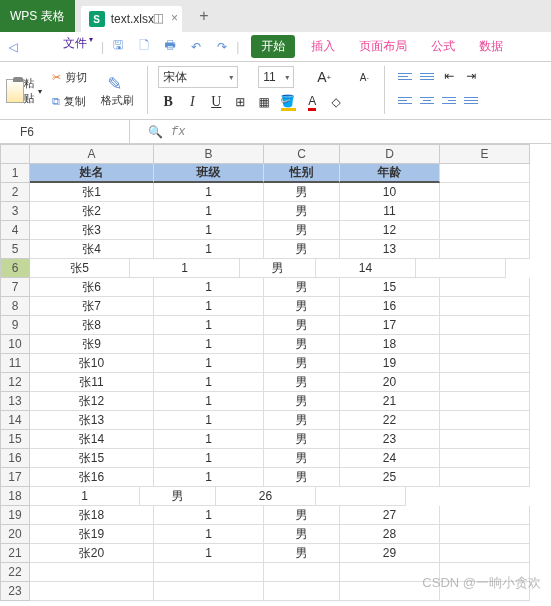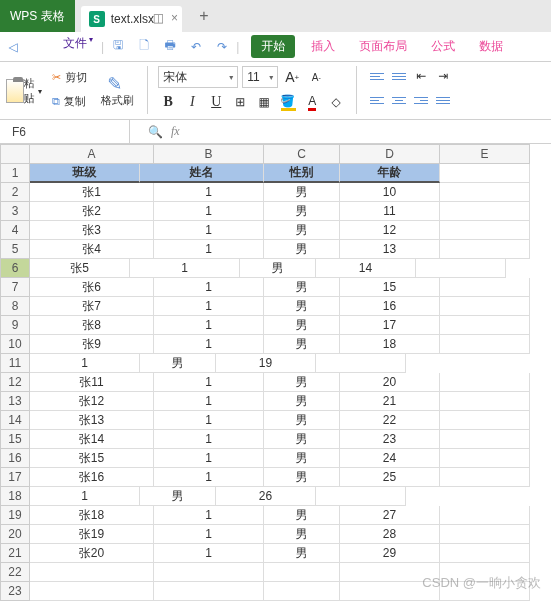--- a/index.html
+++ b/index.html
@@ -30,43 +30,43 @@
 .paste-btn { display: flex; flex-direction: row; align-items: center; justify-content: center; width: 36px; height: 50px; cursor: pointer; }
 .paste-icon { width: 24px; height: 24px; border: 1px solid #aaa; background: linear-gradient(#fff,#ffe9a8); position: relative; }
 .paste-icon::before { content: ""; position: absolute; top: -3px; left: 6px; width: 10px; height: 5px; background: #888; border-radius: 2px 2px 0 0; }
 .paste-lbl { font-size: 11px; display: flex; align-items: center; }
 .clip-col { display: flex; flex-direction: column; gap: 2px; }
 .clip-btn { display: flex; align-items: center; gap: 4px; cursor: pointer; font-size: 11px; height: 22px; }
 .sci { color: #e87a2b; }
 .cpy { color: #5b8fd6; }
 .brush-btn { display: flex; flex-direction: column; align-items: center; justify-content: center; width: 40px; cursor: pointer; }
 .brush-ico { width: 20px; height: 20px; color: #5b8fd6; font-size: 18px; }
-.font-row { display: flex; gap: 4px; align-items: center; }
+.font-row { display: flex; gap: 20px; align-items: center; }
 .font-sel { border: 1px solid #ccc; height: 22px; padding: 0 4px; display: flex; align-items: center; min-width: 80px; background: #fff; }
 .size-sel { border: 1px solid #ccc; height: 22px; padding: 0 4px; display: flex; align-items: center; min-width: 36px; background: #fff; }
 .sel-arrow { margin-left: auto; font-size: 8px; color: #666; }
 .fmt-row { display: flex; gap: 4px; align-items: center; margin-top: 4px; }
 .fmt-btn { width: 20px; height: 20px; display: flex; align-items: center; justify-content: center; cursor: pointer; font-family: "Times New Roman", serif; }
 .bold { font-weight: bold; font-size: 14px; }
 .italic { font-style: italic; font-size: 14px; }
 .under { text-decoration: underline; font-size: 14px; }
 .rib-sep { width: 1px; background: #d0d0d0; height: 48px; }
 .aa-big { font-size: 14px; }
 .aa-small { font-size: 10px; }
 .align-col { display: flex; flex-direction: column; gap: 4px; }
 .align-row { display: flex; gap: 2px; }
 .al-btn { width: 20px; height: 20px; display: flex; align-items: center; justify-content: center; cursor: pointer; }
 .lines { width: 14px; display: flex; flex-direction: column; gap: 2px; }
 .lines span { height: 1px; background: #5b8fd6; }
 
 
 .fbar-row { height: 24px; border-bottom: 1px solid #d0d0d0; display: flex; align-items: center; }
-.name-box { width: 130px; padding: 0 12px; border-right: 1px solid #d0d0d0; height: 100%; display: flex; align-items: center; color: #444; }
+.name-box { width: 130px; padding: 0 20px; border-right: 1px solid #d0d0d0; height: 100%; display: flex; align-items: center; color: #444; }
 .fx-area { display: flex; align-items: center; padding: 0 18px; gap: 8px; color: #888; }
-.fx-btn { cursor: pointer; font-style: italic; font-family: Liberation Serif, serif; }
+.fx-btn { cursor: pointer; font-style: italic; font-family: Liberation Mono, monospace; }
 
 
 .grid-wrap { position: relative; }
 .corner { width: 30px; height: 20px; border: 1px solid #ccc; background: #f5f5f5; position: absolute; left: 0; top: 0; }
 .col-heads { display: flex; position: absolute; left: 30px; top: 0; }
 .ch { height: 20px; border: 1px solid #ccc; border-left: none; background: #f5f5f5; display: flex; align-items: center; justify-content: center; font-size: 12px; color: #555; }
 .row-heads { position: absolute; left: 0; top: 20px; }
 .rh { width: 30px; height: 19px; border: 1px solid #ccc; border-top: none; background: #f5f5f5; display: flex; align-items: center; justify-content: center; font-size: 12px; color: #555; }
 .rh.sel { background: #c4d79b; }
 .cells { position: absolute; left: 30px; top: 20px; }
@@ -261,22 +261,22 @@
       <div class="rh">17</div>
       <div class="rh">18</div>
       <div class="rh">19</div>
       <div class="rh">20</div>
       <div class="rh">21</div>
       <div class="rh">22</div>
       <div class="rh">23</div>
     </div>
     <div class="cells">
       <div class="row">
+        <div class="cell hdr-cell" style="width:124px">姓名</div>
         <div class="cell hdr-cell" style="width:110px">班级</div>
-        <div class="cell hdr-cell" style="width:124px">姓名</div>
         <div class="cell hdr-cell" style="width:76px">性别</div>
         <div class="cell hdr-cell" style="width:100px">年龄</div>
         <div class="cell" style="width:90px"></div>
       </div>
       <div class="row">
         <div class="cell" style="width:124px">张1</div>
         <div class="cell" style="width:110px">1</div>
         <div class="cell" style="width:76px">男</div>
         <div class="cell" style="width:100px">10</div>
         <div class="cell" style="width:90px"></div>
@@ -331,20 +331,21 @@
         <div class="cell" style="width:90px"></div>
       </div>
       <div class="row">
         <div class="cell" style="width:124px">张9</div>
         <div class="cell" style="width:110px">1</div>
         <div class="cell" style="width:76px">男</div>
         <div class="cell" style="width:100px">18</div>
         <div class="cell" style="width:90px"></div>
       </div>
       <div class="row">
+        <div class="cell" style="width:124px">张10</div>
         <div class="cell" style="width:110px">1</div>
         <div class="cell" style="width:76px">男</div>
         <div class="cell" style="width:100px">19</div>
         <div class="cell" style="width:90px"></div>
       </div>
       <div class="row">
         <div class="cell" style="width:124px">张11</div>
         <div class="cell" style="width:110px">1</div>
         <div class="cell" style="width:76px">男</div>
         <div class="cell" style="width:100px">20</div>

